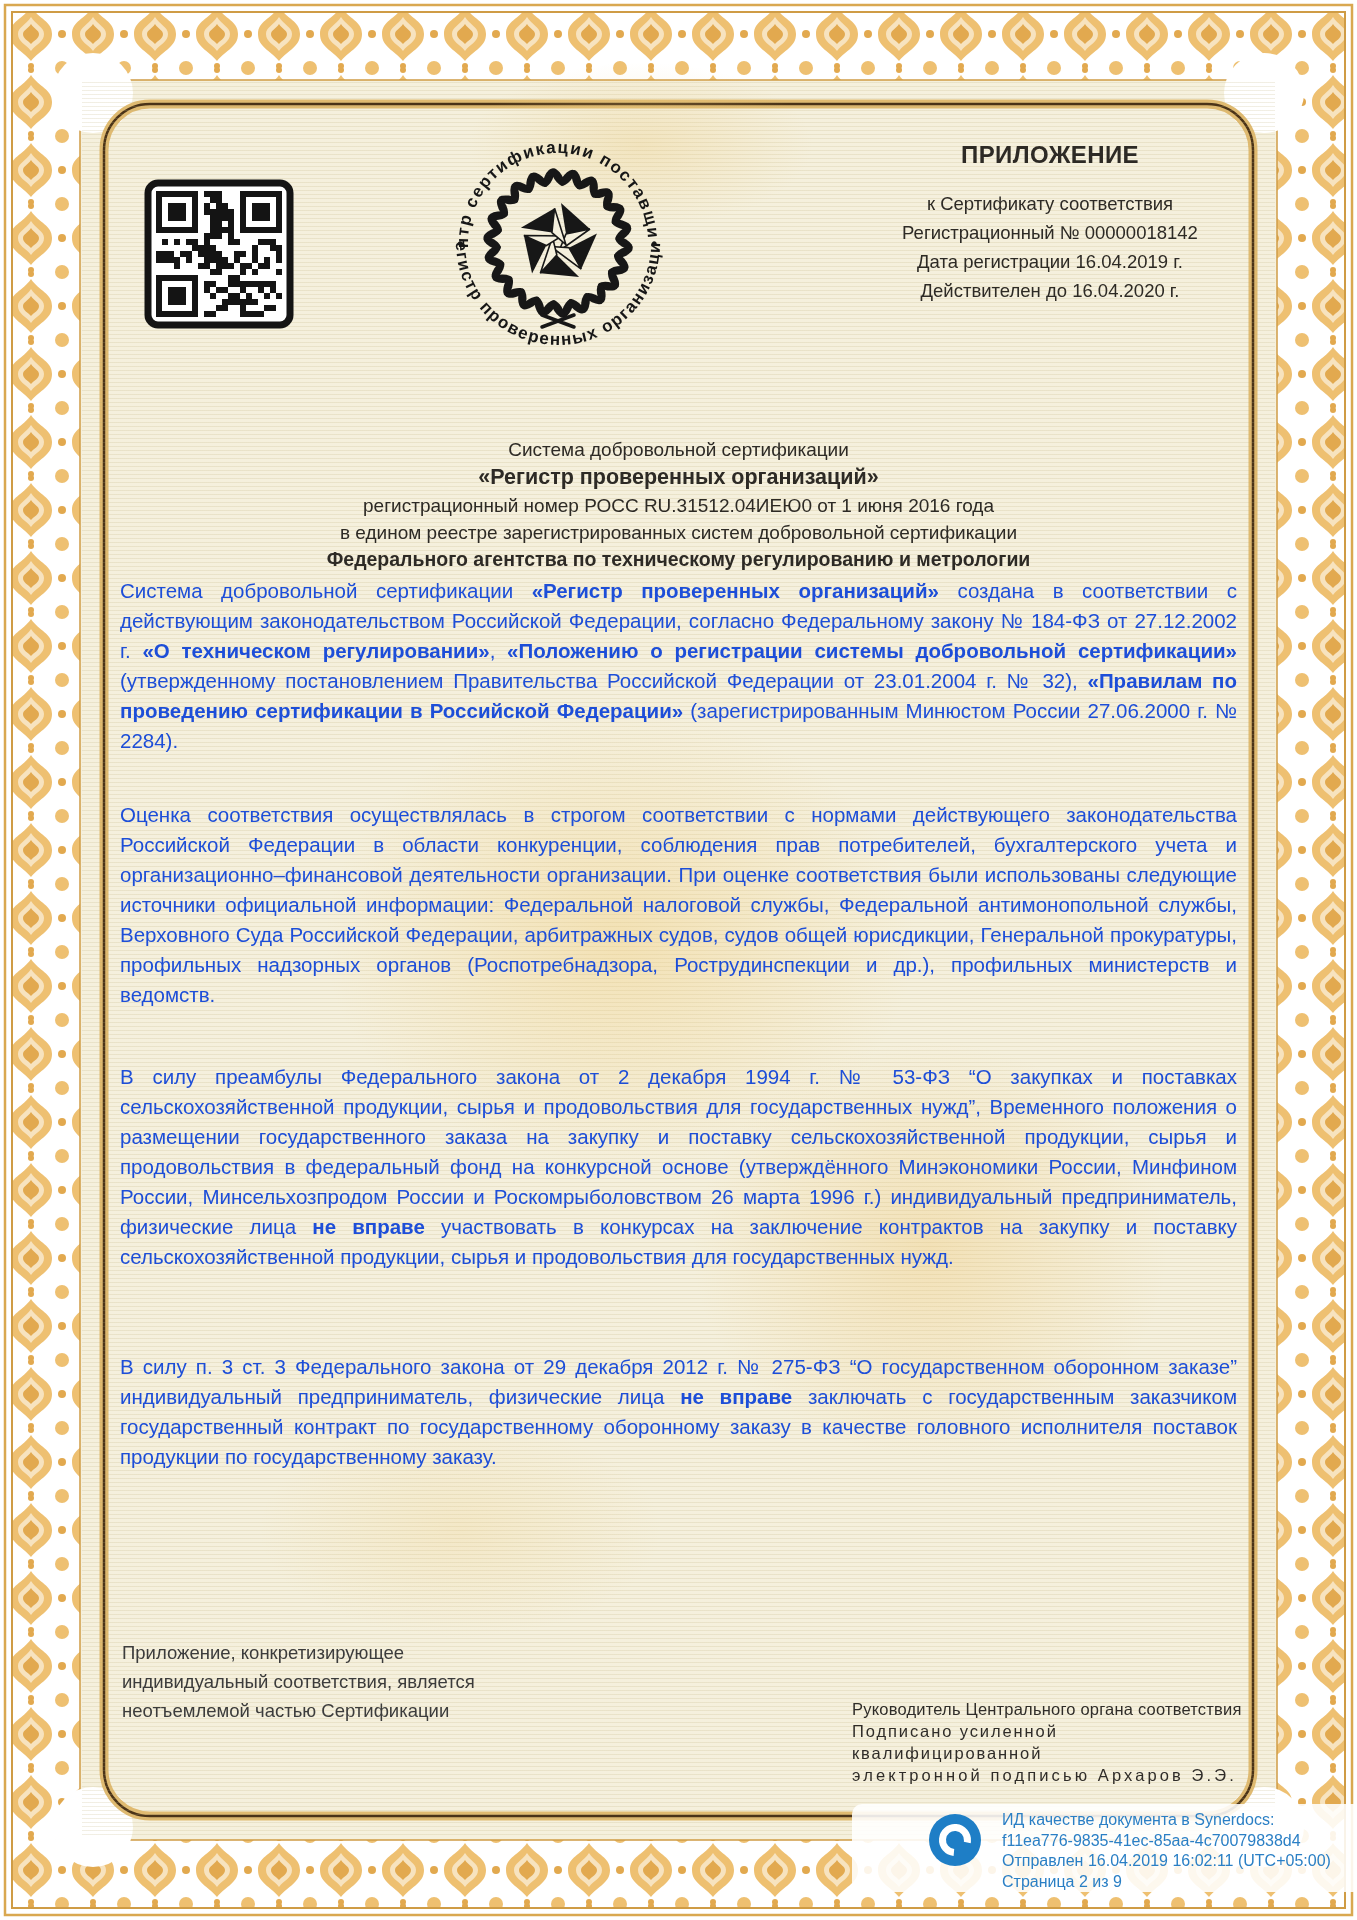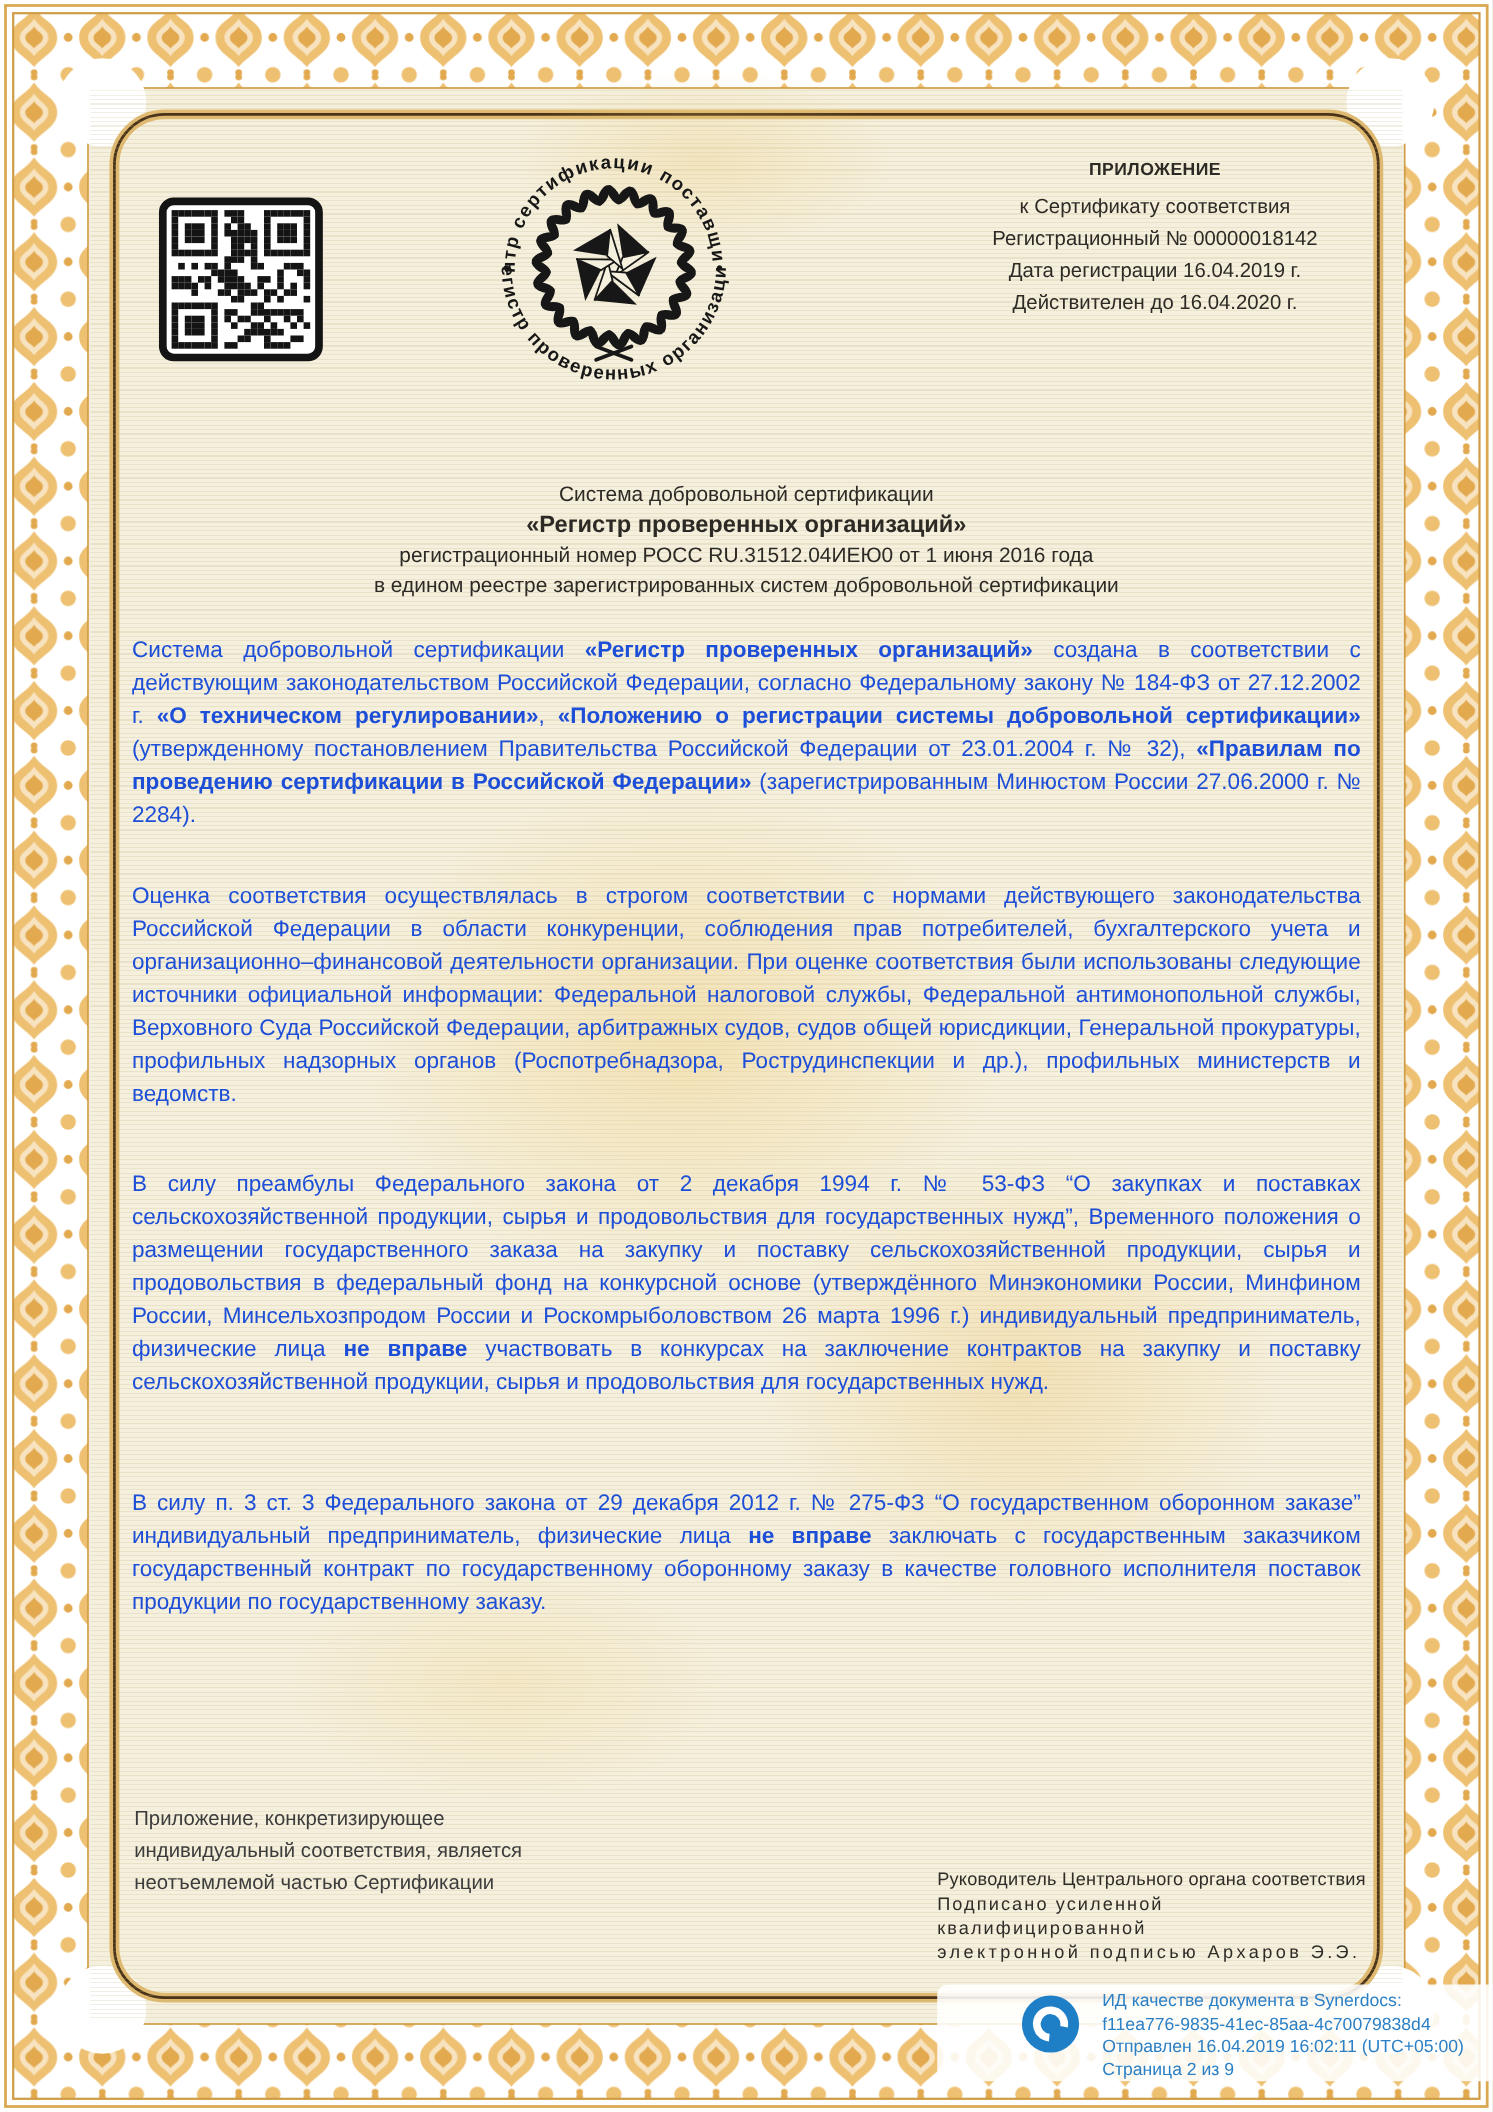--- a/index.html
+++ b/index.html
@@ -19,21 +19,21 @@
   .wm2{left:600px;top:960px;width:660px;height:580px;background:radial-gradient(closest-side, rgba(238,198,115,.36), rgba(238,198,115,0) 72%)}
   .wm3{left:400px;top:30px;width:480px;height:230px;background:radial-gradient(closest-side, rgba(235,200,120,.30), rgba(235,200,120,0) 72%)}
   .wm4{left:180px;top:1380px;width:560px;height:300px;background:radial-gradient(closest-side, rgba(238,202,120,.22), rgba(238,202,120,0) 72%)}
 
   .qr{position:absolute;left:144px;top:179px;width:150px;height:150px}
   .seal{position:absolute;left:447px;top:132px;width:222px;height:222px}
   .seal-text{font-size:17px;font-weight:700;letter-spacing:1.6px;fill:#171717;
     font-family:"Liberation Sans","DejaVu Sans",sans-serif}
 
   .header-block{position:absolute;left:850px;top:141px;width:400px;text-align:center}
-  .h-title{font-size:16px;font-weight:700;letter-spacing:.4px;line-height:28px;margin-bottom:4px}
+  .h-title{font-size:24px;font-weight:700;letter-spacing:.4px;line-height:28px;margin-bottom:20px}
   .h-line{font-size:18.5px;line-height:29px}
 
   .heading{position:absolute;left:120px;top:436px;width:1117px;text-align:center}
   .hd{font-size:19px;line-height:27px}
   .hd-b{font-size:21.5px;font-weight:700;line-height:29px}
   .hd-b2{font-size:19.5px;font-weight:700;line-height:27px}
 
   .body-par{
     position:absolute;left:120px;width:1117px;
     font-size:20.5px;line-height:30px;text-align:justify;text-align-last:left;
@@ -419,20 +419,21 @@
     <div class="h-line">Регистрационный № 00000018142</div>
     <div class="h-line">Дата регистрации 16.04.2019 г.</div>
     <div class="h-line">Действителен до 16.04.2020 г.</div>
   </div>
 
   <div class="heading">
     <div class="hd">Система добровольной сертификации</div>
     <div class="hd-b">«Регистр проверенных организаций»</div>
     <div class="hd">регистрационный номер РОСС RU.31512.04ИЕЮ0 от 1 июня 2016 года</div>
     <div class="hd">в едином реестре зарегистрированных систем добровольной сертификации</div>
+    <div class="hd-b2">Федерального агентства по техническому регулированию и метрологии</div>
   </div>
 
   <p class="body-par p1"><span>Система добровольной сертификации </span><b>«Регистр проверенных организаций»</b><span> создана в соответствии с действующим законодательством Российской Федерации, согласно Федеральному закону № 184-ФЗ от 27.12.2002 г. </span><b>«О техническом регулировании»</b><span>, </span><b>«Положению о регистрации системы добровольной сертификации»</b><span> (утвержденному постановлением Правительства Российской Федерации от 23.01.2004 г. № 32), </span><b>«Правилам по проведению сертификации в Российской Федерации»</b><span> (зарегистрированным Минюстом России 27.06.2000 г. № 2284).</span></p>
   <p class="body-par p2"><span>Оценка соответствия осуществлялась в строгом соответствии с нормами действующего законодательства Российской Федерации в области конкуренции, соблюдения прав потребителей, бухгалтерского учета и организационно–финансовой деятельности организации. При оценке соответствия были использованы следующие источники официальной информации: Федеральной налоговой службы, Федеральной антимонопольной службы, Верховного Суда Российской Федерации, арбитражных судов, судов общей юрисдикции, Генеральной прокуратуры, профильных надзорных органов (Роспотребнадзора, Рострудинспекции и др.), профильных министерств и ведомств.</span></p>
   <p class="body-par p3"><span>В силу преамбулы Федерального закона от 2 декабря 1994 г. № 53-ФЗ “О закупках и поставках сельскохозяйственной продукции, сырья и продовольствия для государственных нужд”, Временного положения о размещении государственного заказа на закупку и поставку сельскохозяйственной продукции, сырья и продовольствия в федеральный фонд на конкурсной основе (утверждённого Минэкономики России, Минфином России, Минсельхозпродом России и Роскомрыболовством 26 марта 1996 г.) индивидуальный предприниматель, физические лица </span><b>не вправе</b><span> участвовать в конкурсах на заключение контрактов на закупку и поставку сельскохозяйственной продукции, сырья и продовольствия для государственных нужд.</span></p>
   <p class="body-par p4"><span>В силу п. 3 ст. 3 Федерального закона от 29 декабря 2012 г. № 275-ФЗ “О государственном оборонном заказе” индивидуальный предприниматель, физические лица </span><b>не вправе</b><span> заключать с государственным заказчиком государственный контракт по государственному оборонному заказу в качестве головного исполнителя поставок продукции по государственному заказу.</span></p>
 
   <div class="footer-left">
     <div>Приложение, конкретизирующее</div>
     <div>индивидуальный соответствия, является</div>

